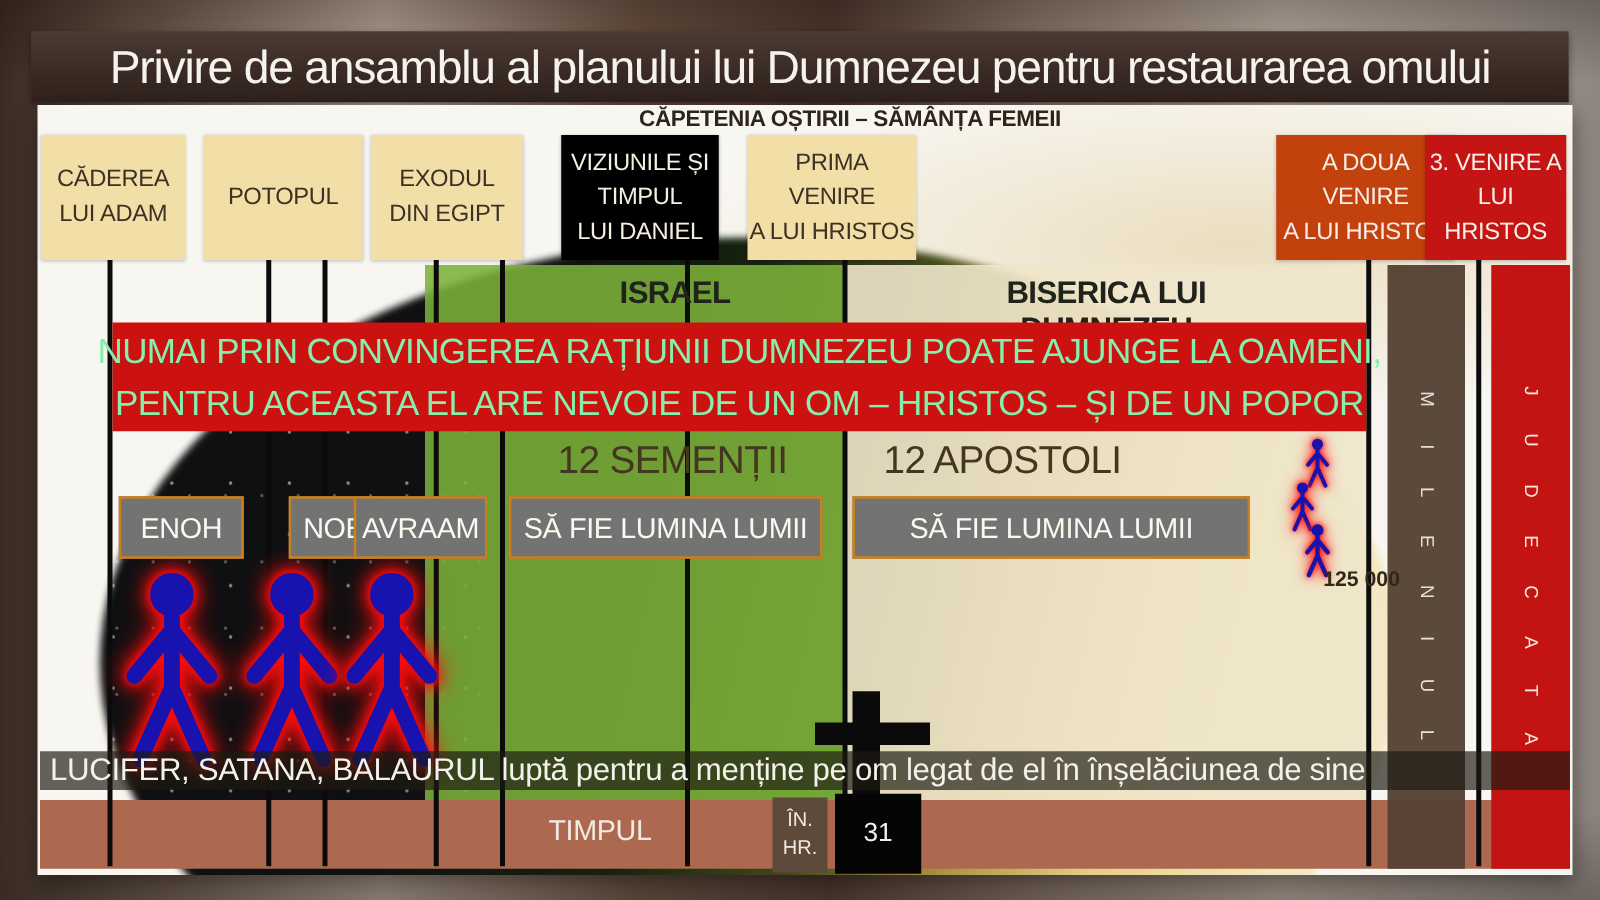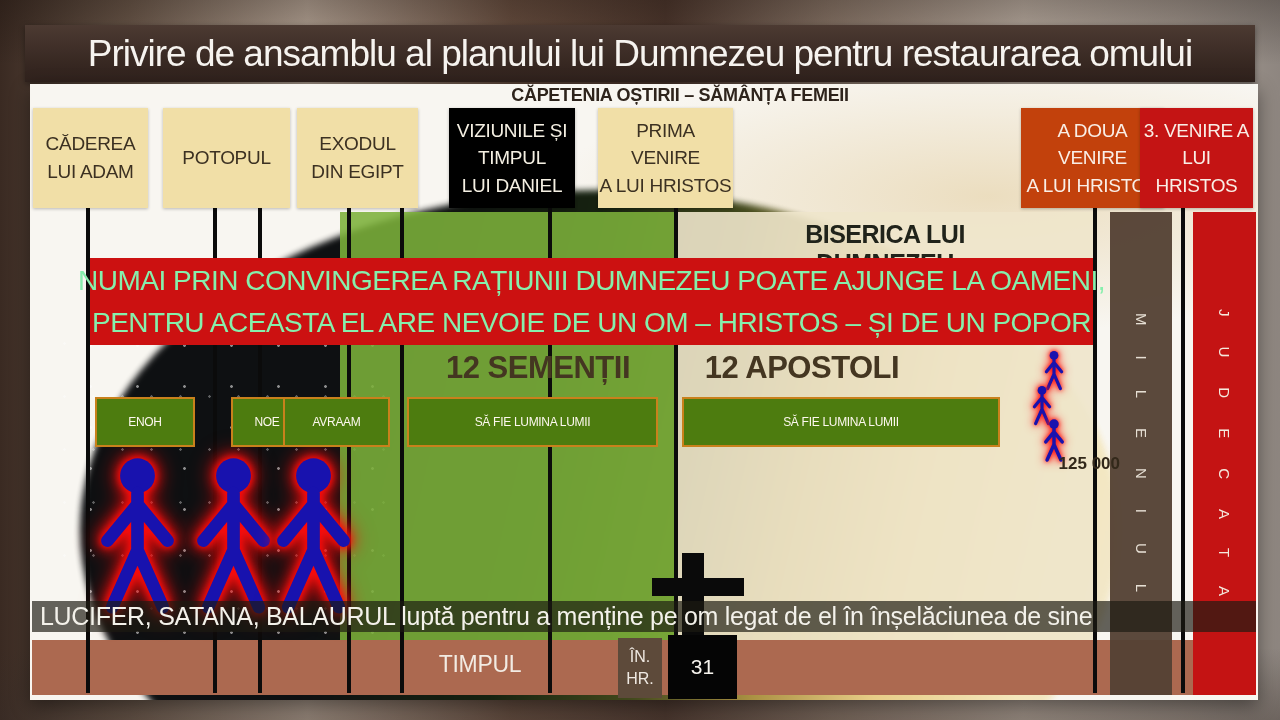--- a/index.html
+++ b/index.html
@@ -94,29 +94,29 @@
 
   
   #red-banner{
     left:60px;top:174px;width:1003px;height:87px;background:#cc1111;z-index:5;
     display:flex;flex-direction:column;align-items:center;justify-content:center;
     color:#86efac;font-size:28px;line-height:42px;letter-spacing:-.5px;text-align:center;white-space:nowrap;
   }
 
   
   .gheading{top:266px;width:240px;height:42px;z-index:5;text-align:center;
-    font-size:31px;font-weight:700;color:#443621;letter-spacing:-.5px;}
+    font-size:31px;font-weight:400;color:#443621;letter-spacing:-.5px;}
   #heading-sementii{left:388px;}
   #heading-apostoli{left:652px;}
 
   
   .obox{
-    top:313px;height:50px;z-index:5;background:#4d7c0f;border:2px solid #c9811c;box-sizing:border-box;
+    top:313px;height:50px;z-index:5;background:#737373;border:2px solid #c9811c;box-sizing:border-box;
     display:flex;align-items:center;justify-content:center;
-    color:#fdf8ef;font-size:12px;letter-spacing:-.3px;text-align:center;
+    color:#fdf8ef;font-size:23px;letter-spacing:-.3px;text-align:center;
   }
   #obox-enoh{left:65px;width:100px;}
   #obox-noe{left:173px;width:72px;margin-left:28px;}
   #obox-avraam{left:253px;width:107px;}
   #obox-lumina1{left:377px;width:251px;}
   #obox-lumina2{left:652px;width:318px;}
 
   
   .person{z-index:4;filter:drop-shadow(0 0 3px #ff0000) drop-shadow(0 0 6px #ff1a1a) drop-shadow(0 0 10px rgba(255,0,0,.85));}
   .person svg{display:block;}
@@ -184,20 +184,21 @@
   <div class="abs tline" style="left:56px"></div>
   <div class="abs tline" style="left:183px"></div>
   <div class="abs tline" style="left:228px"></div>
   <div class="abs tline" style="left:317px"></div>
   <div class="abs tline" style="left:370px"></div>
   <div class="abs tline" style="left:518px"></div>
   <div class="abs tline" style="left:644px"></div>
   <div class="abs tline" style="left:1063px"></div>
   <div class="abs tline" style="left:1151px"></div>
 
+  <div class="abs era-label" id="israel-label">ISRAEL</div>
   <div class="abs era-label" id="biserica-label">BISERICA LUI DUMNEZEU</div>
 
   <div class="abs tbox cream" id="box-caderea">CĂDEREA
 LUI ADAM</div>
   <div class="abs tbox cream" id="box-exodul">EXODUL
 DIN EGIPT</div>
   <div class="abs tbox cream" id="box-potopul">POTOPUL</div>
   <div class="abs tbox olive" id="box-viziunile">VIZIUNILE ȘI
 TIMPUL
 LUI DANIEL</div>

